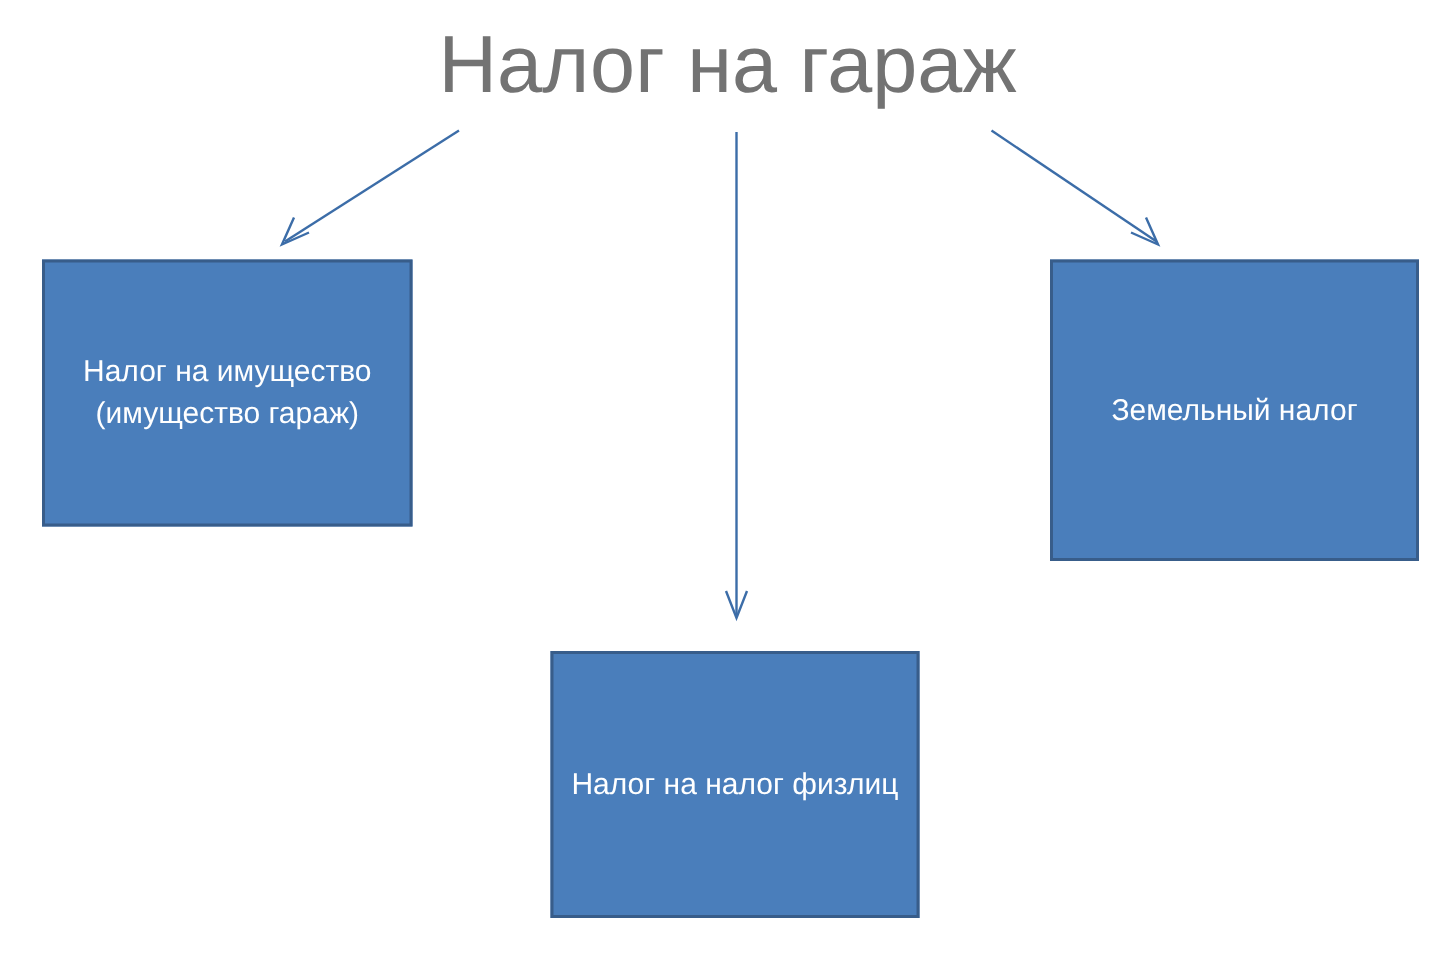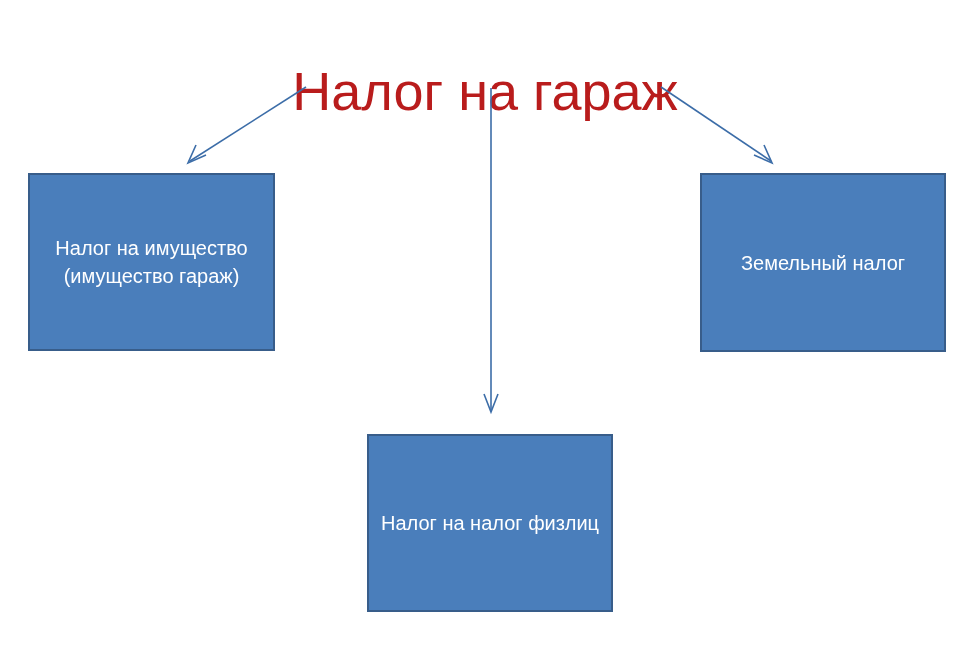--- a/index.html
+++ b/index.html
@@ -28,24 +28,23 @@
   }
   .slide-title {
     position: absolute;
     left: 0;
     top: 12px;
     width: 970px;
     text-align: center;
     font-size: 54px;
     line-height: 1.15;
     font-weight: normal;
-    color: #b91c1c;
+    color: #737373;
     letter-spacing: 0px;
     white-space: nowrap;
-    margin-top: 48px;
   }
   .node-box {
     position: absolute;
     box-sizing: border-box;
     background: #4A7EBB;
     border: 2px solid #385D8A;
     display: flex;
     align-items: center;
     justify-content: center;
     text-align: center;
@@ -64,21 +63,21 @@
     width: 247px;
     height: 178px;
   }
   #box-property .node-label {
     padding: 0 2px;
   }
   #box-land {
     left: 700px;
     top: 173px;
     width: 246px;
-    height: 179px;
+    height: 201px;
   }
   #box-income {
     left: 367px;
     top: 434px;
     width: 246px;
     height: 178px;
   }
 </style>
 </head>
 <body>

